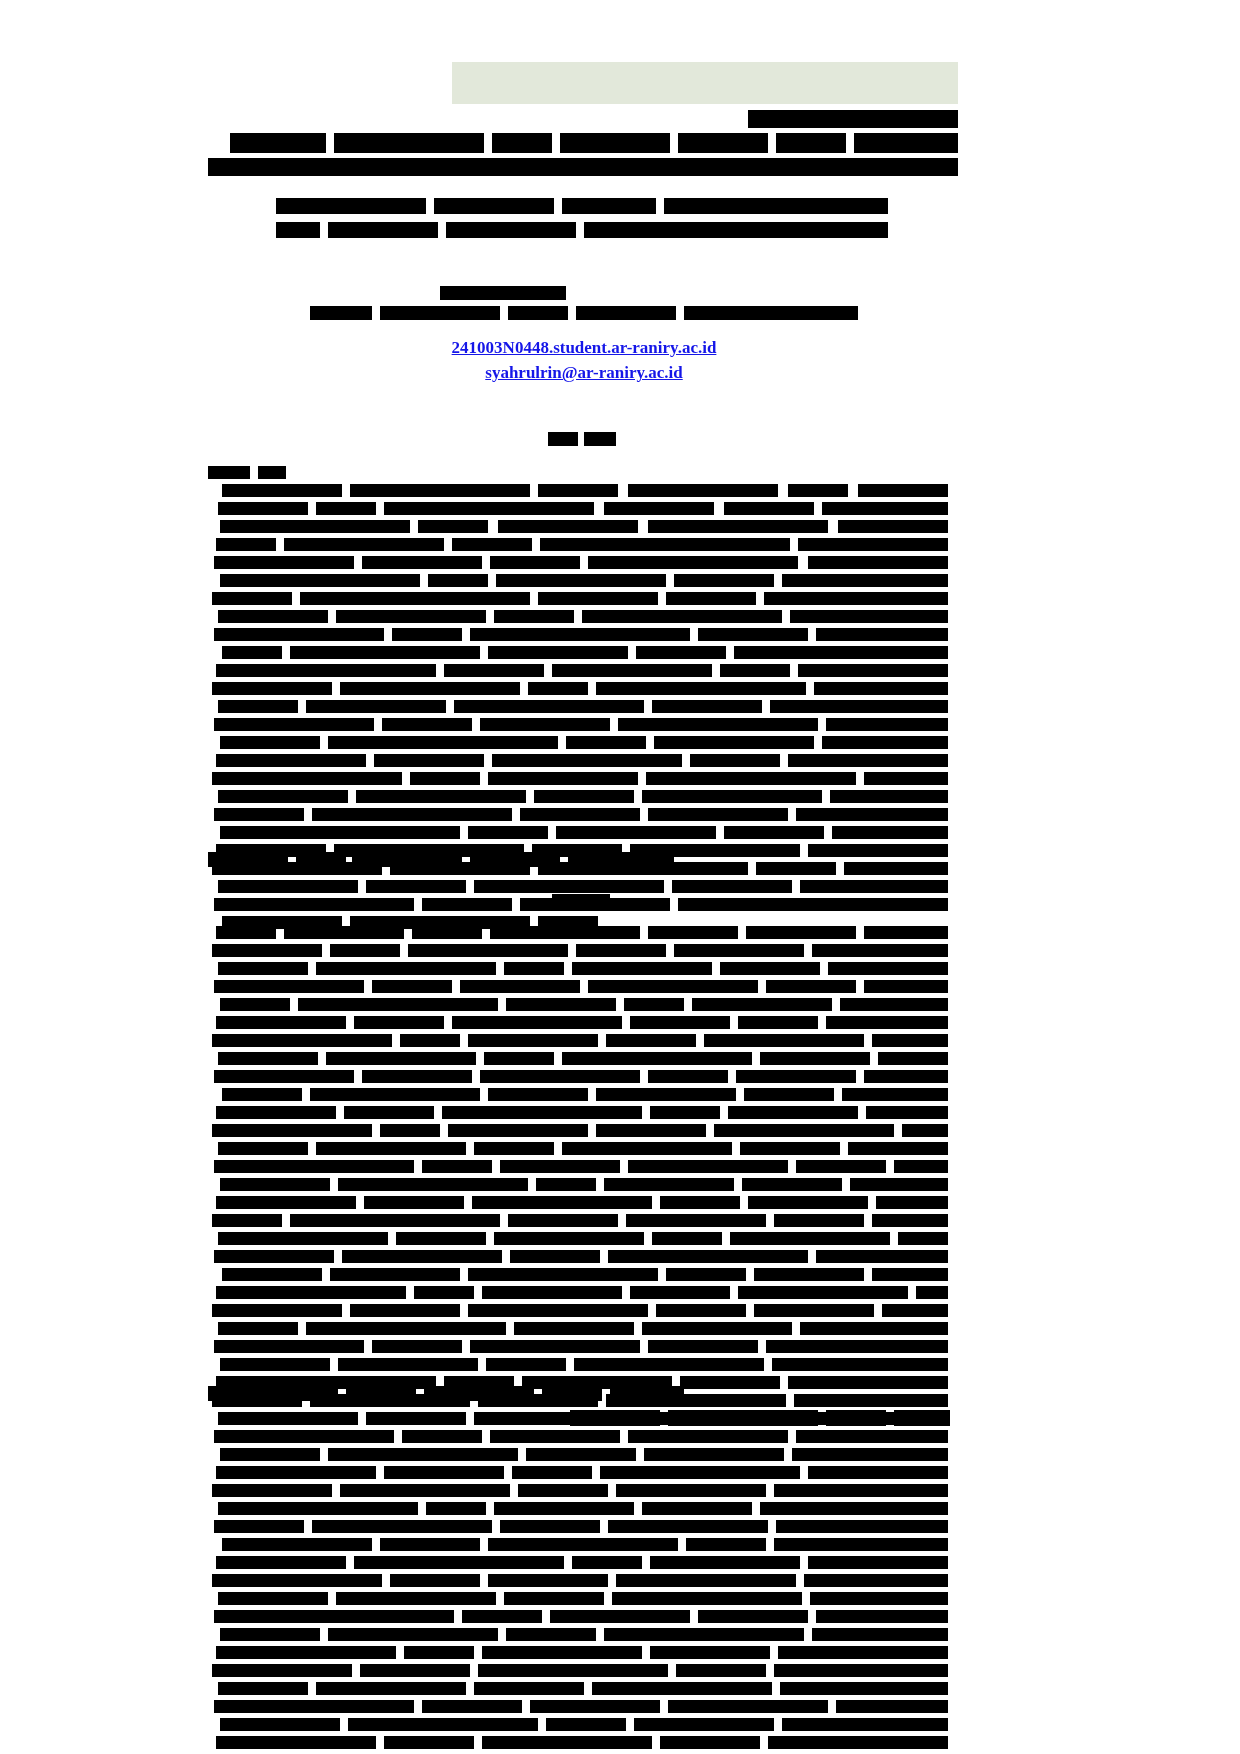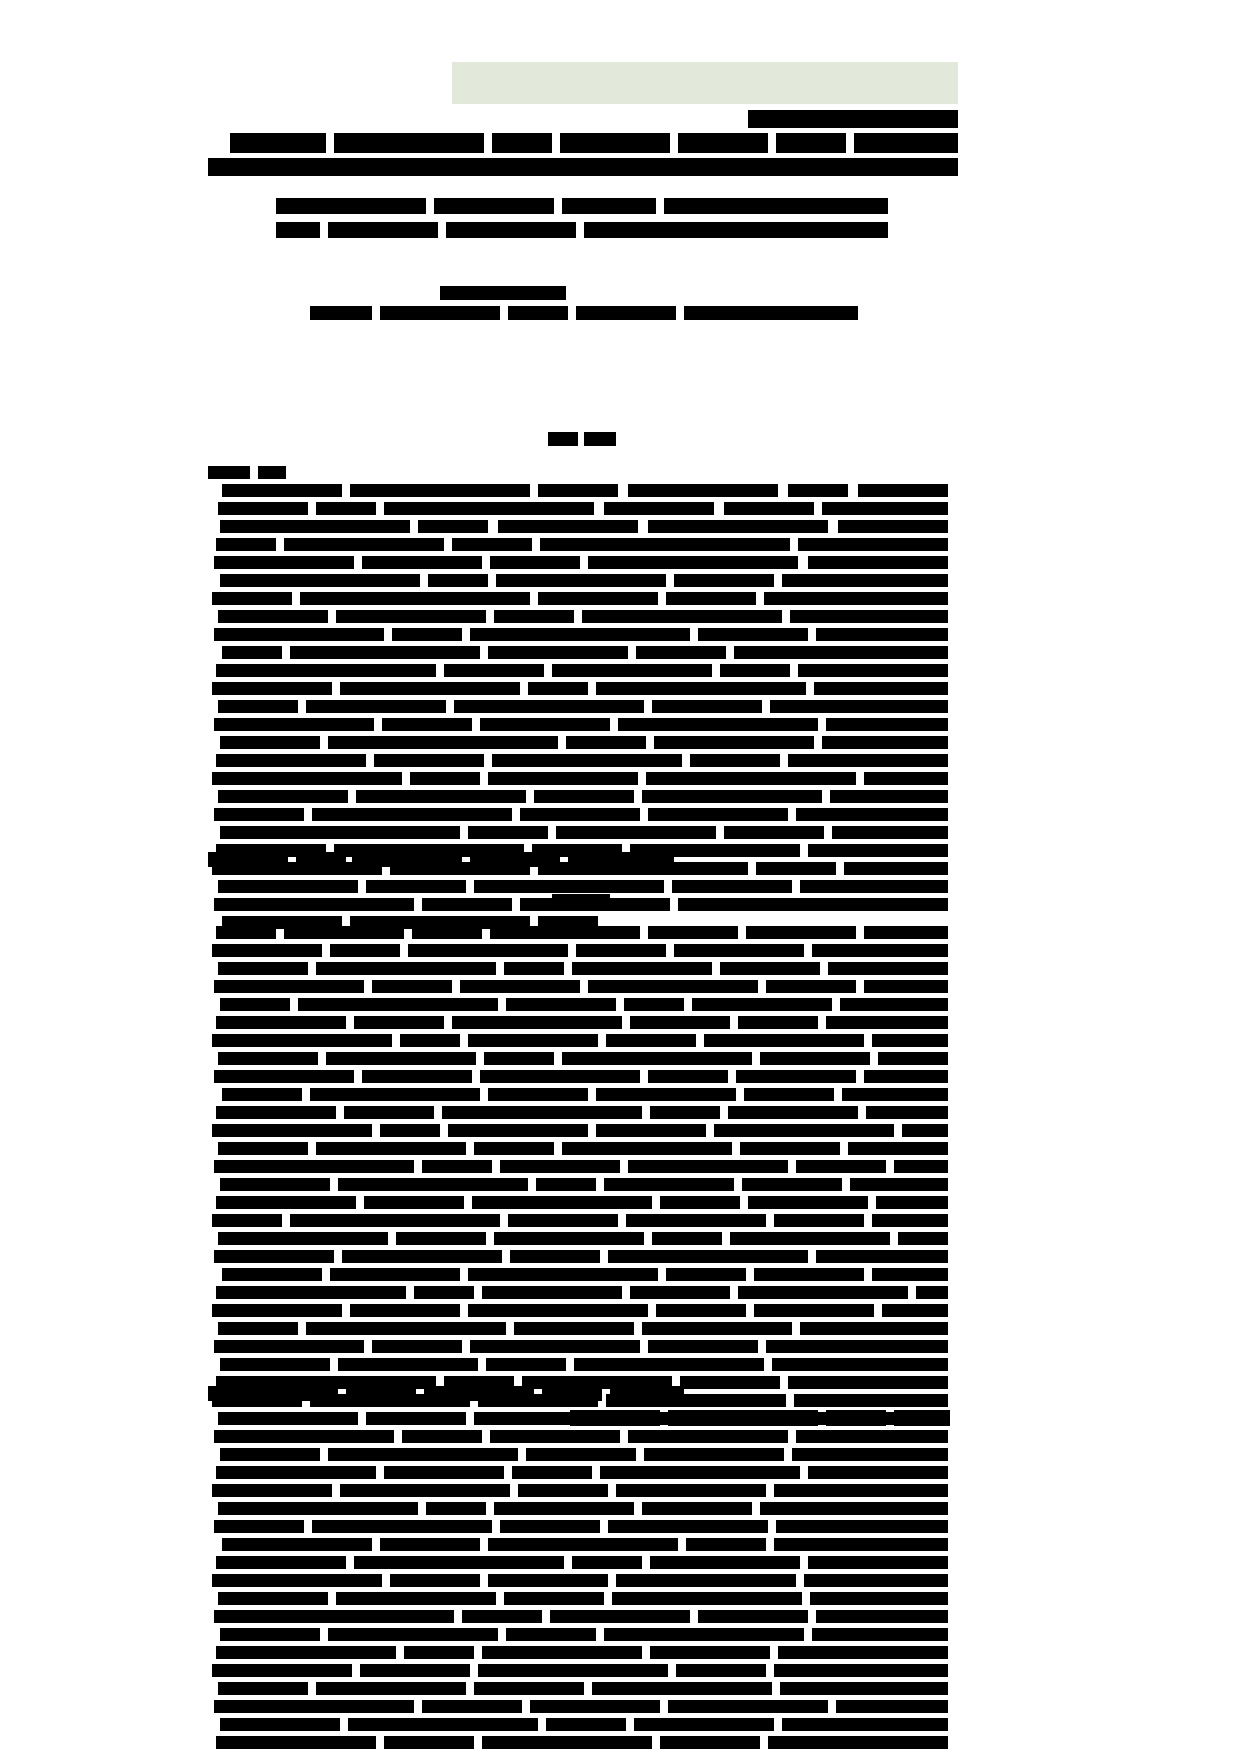--- a/index.html
+++ b/index.html
@@ -119,20 +119,22 @@
     </div>
     <div class="row" style="height:14px; margin-bottom:6px;">
       <div class="seg" style="left:0px; width:62px; height:14px;"></div>
       <div class="seg" style="left:70px; width:120px; height:14px;"></div>
       <div class="seg" style="left:198px; width:60px; height:14px;"></div>
       <div class="seg" style="left:266px; width:100px; height:14px;"></div>
       <div class="seg" style="left:374px; width:174px; height:14px;"></div>
     </div>
   </div>
 
+  <div class="link-line" style="left:310px; top:338px; width:548px;">241003N0448.student.ar-raniry.ac.id</div>
+  <div class="link-line" style="left:310px; top:363px; width:548px;">syahrulrin@ar-raniry.ac.id</div>
 
   <div class="blk" style="left:548px; top:432px; width:70px;">
     <div class="row" style="height:14px;">
       <div class="seg" style="left:0px; width:30px; height:14px;"></div>
       <div class="seg" style="left:36px; width:32px; height:14px;"></div>
     </div>
   </div>
 
   <div class="blk" style="left:208px; top:466px; width:740px;">
     <div class="row">

